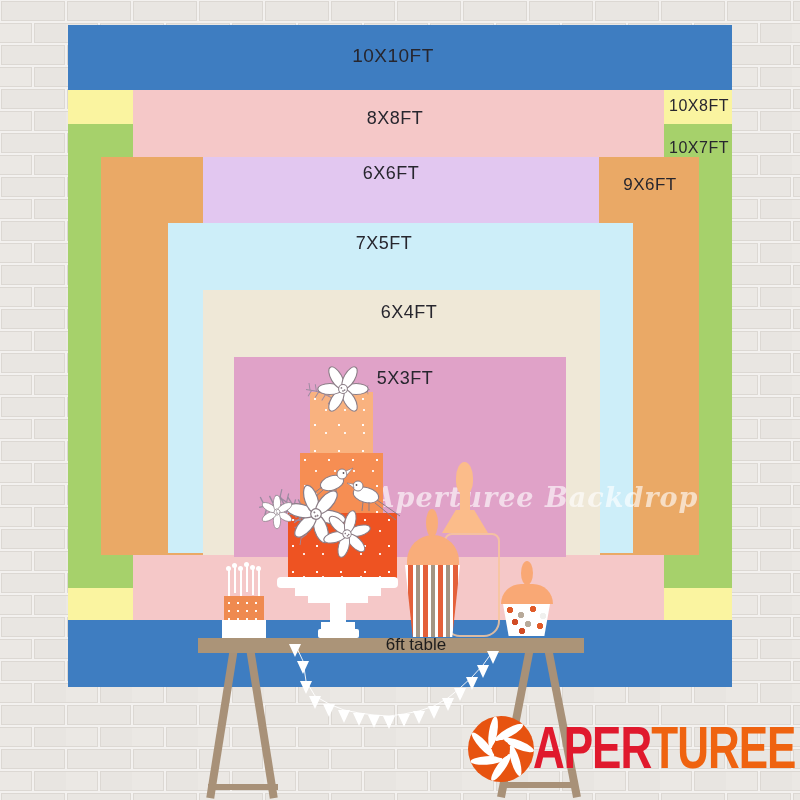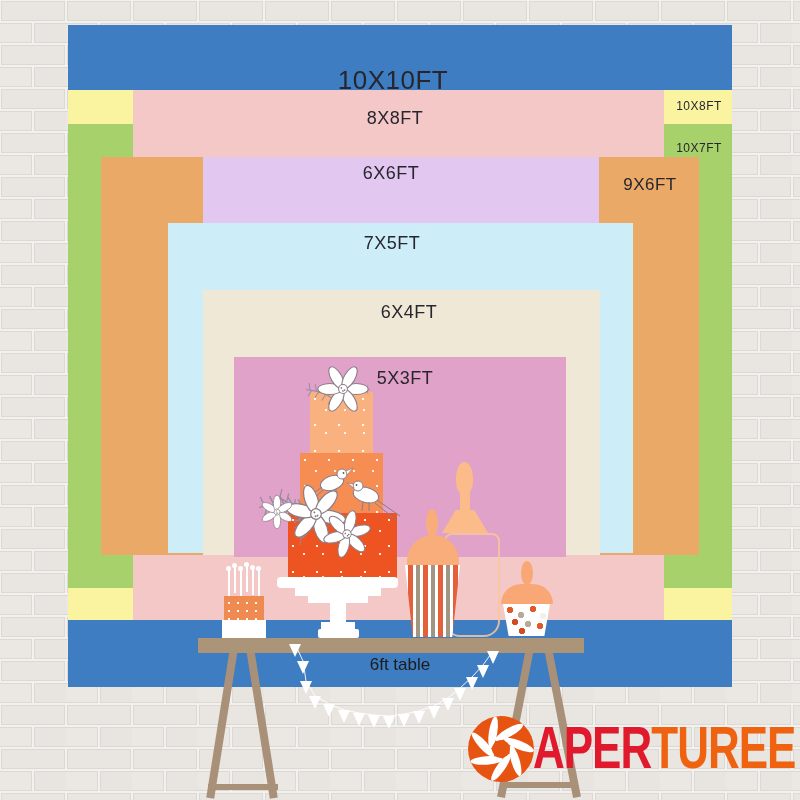--- a/index.html
+++ b/index.html
@@ -5,36 +5,36 @@
   html,body{margin:0;padding:0;}
   body{width:800px;height:800px;font-family:"Liberation Sans",sans-serif;}
   #stage{position:relative;width:800px;height:800px;overflow:hidden;background:#efedea;}
   .abs{position:absolute;}
   .rect{position:absolute;}
   .size-label{
     position:absolute;transform:translate(-50%,-50%);
     color:#27262e;font-size:18px;letter-spacing:.5px;white-space:nowrap;
     font-family:"Liberation Sans",sans-serif;
   }
-  .size-label.small{font-size:12px;}
+  .size-label.small{font-size:16px;}
   .wm1{
     position:absolute;left:536px;top:497px;transform:translate(-50%,-50%);
     font-family:"DejaVu Serif","Liberation Serif",serif;font-style:italic;font-weight:600;
     font-size:27px;color:rgba(255,255,255,.62);letter-spacing:1px;white-space:nowrap;
   }
   .wm2{
     position:absolute;left:584px;top:521px;transform:translate(-50%,-50%);
     font-size:14.5px;color:rgba(228,226,228,.88);letter-spacing:1.5px;white-space:nowrap;
   }
   .leg{position:absolute;width:8px;height:152px;background:#a89178;transform-origin:50% 0;}
   .crossbar{position:absolute;height:6px;background:#a89178;}
   .tabletop{position:absolute;left:198px;top:638px;width:386px;height:15px;background:#ab9478;}
   .table-label{
-    position:absolute;left:400px;top:645px;transform:translate(-50%,-50%);
-    font-size:17px;color:#1d1c1c;white-space:nowrap;margin-top:20px;
+    position:absolute;left:416px;top:645px;transform:translate(-50%,-50%);
+    font-size:17px;color:#1d1c1c;white-space:nowrap;
   }
   .tier{position:absolute;
     background-image:
       radial-gradient(circle 1.3px at 5px 7px, rgba(255,255,255,.95) 97%, transparent),
       radial-gradient(circle 1px at 16px 18px, rgba(255,255,255,.85) 97%, transparent);
     background-size:24px 26px,19px 23px;}
   .white{background:#ffffff;}
   .logo-text{
     position:absolute;left:533px;top:714px;
     font-weight:bold;font-size:44px;letter-spacing:-1px;white-space:nowrap;
@@ -64,20 +64,21 @@
   <div class="rect" style="left: 68px; top: 25px; width: 664px; height: 662px; background-color: rgb(62, 125, 193);"></div>
   <div class="rect" style="left: 68px; top: 90px; width: 664px; height: 530px; background-color: rgb(250, 244, 160);"></div>
   <div class="rect" style="left: 68px; top: 124px; width: 664px; height: 464px; background-color: rgb(166, 209, 107);"></div>
   <div class="rect" style="left: 133px; top: 90px; width: 531px; height: 530px; background-color: rgb(245, 200, 200);"></div>
   <div class="rect" style="left: 101px; top: 157px; width: 598px; height: 398px; background-color: rgb(234, 169, 102);"></div>
   <div class="rect" style="left: 203px; top: 157px; width: 396px; height: 398px; background-color: rgb(226, 199, 240);"></div>
   <div class="rect" style="left: 168px; top: 223px; width: 465px; height: 330px; background-color: rgb(205, 238, 249);"></div>
   <div class="rect" style="left: 203px; top: 290px; width: 397px; height: 265px; background-color: rgb(239, 232, 215);"></div>
   <div class="rect" style="left: 234px; top: 357px; width: 332px; height: 200px; background-color: rgb(224, 162, 200);"></div>
 
+  <div class="wm1">Aperturee Backdrop</div>
 
   <div class="leg" style="left:230px;top:648px;transform:rotate(9deg)"></div>
   <div class="leg" style="left:246px;top:648px;transform:rotate(-9deg)"></div>
   <div class="crossbar" style="left:208px;top:784px;width:70px"></div>
   <div class="leg" style="left:526px;top:648px;transform:rotate(11deg)"></div>
   <div class="leg" style="left:544px;top:648px;transform:rotate(-11deg)"></div>
   <div class="crossbar" style="left:502px;top:782px;width:72px"></div>
 
   <div class="abs" style="left:444px;top:533px;width:52px;height:100px;border:2px solid rgba(247,197,156,.85);border-radius:8px 8px 16px 16px;"></div>
   <div class="abs" style="left:456px;top:462px;width:17px;height:32px;background:#fbbc8a;border-radius:50% 50% 40% 40%;"></div>
@@ -200,24 +201,24 @@
       <polygon points="133,81 145,81 139,94"></polygon>
       <polygon points="148,76 160,76 154,89"></polygon>
       <polygon points="162,68 174,68 168,81"></polygon>
       <polygon points="174,58 186,58 180,71"></polygon>
       <polygon points="186,47 198,47 192,60"></polygon>
       <polygon points="197,35 209,35 203,48"></polygon>
       <polygon points="207,21 219,21 213,34"></polygon>
     </g>
   </svg>
 
-  <div class="size-label" style="left:393px;top:80px;font-size:26px">10X10FT</div>
+  <div class="size-label" style="left:393px;top:56px;font-size:19px">10X10FT</div>
   <div class="size-label" style="left:395px;top:118px">8X8FT</div>
   <div class="size-label" style="left:391px;top:173px">6X6FT</div>
-  <div class="size-label" style="left:392px;top:243px">7X5FT</div>
+  <div class="size-label" style="left:384px;top:243px">7X5FT</div>
   <div class="size-label" style="left:409px;top:312px">6X4FT</div>
   <div class="size-label" style="left:405px;top:378px">5X3FT</div>
   <div class="size-label small" style="left:699px;top:106px">10X8FT</div>
   <div class="size-label small" style="left:699px;top:148px">10X7FT</div>
   <div class="size-label" style="left:650px;top:185px;font-size:17px">9X6FT</div>
 
   <svg class="abs" style="left:466px;top:714px" width="70" height="70" viewBox="0 0 70 70">
     <circle cx="35" cy="35" r="33" fill="#e75310"></circle>
     <g fill="#ffffff">
       <g transform="rotate(0 35 35)">

